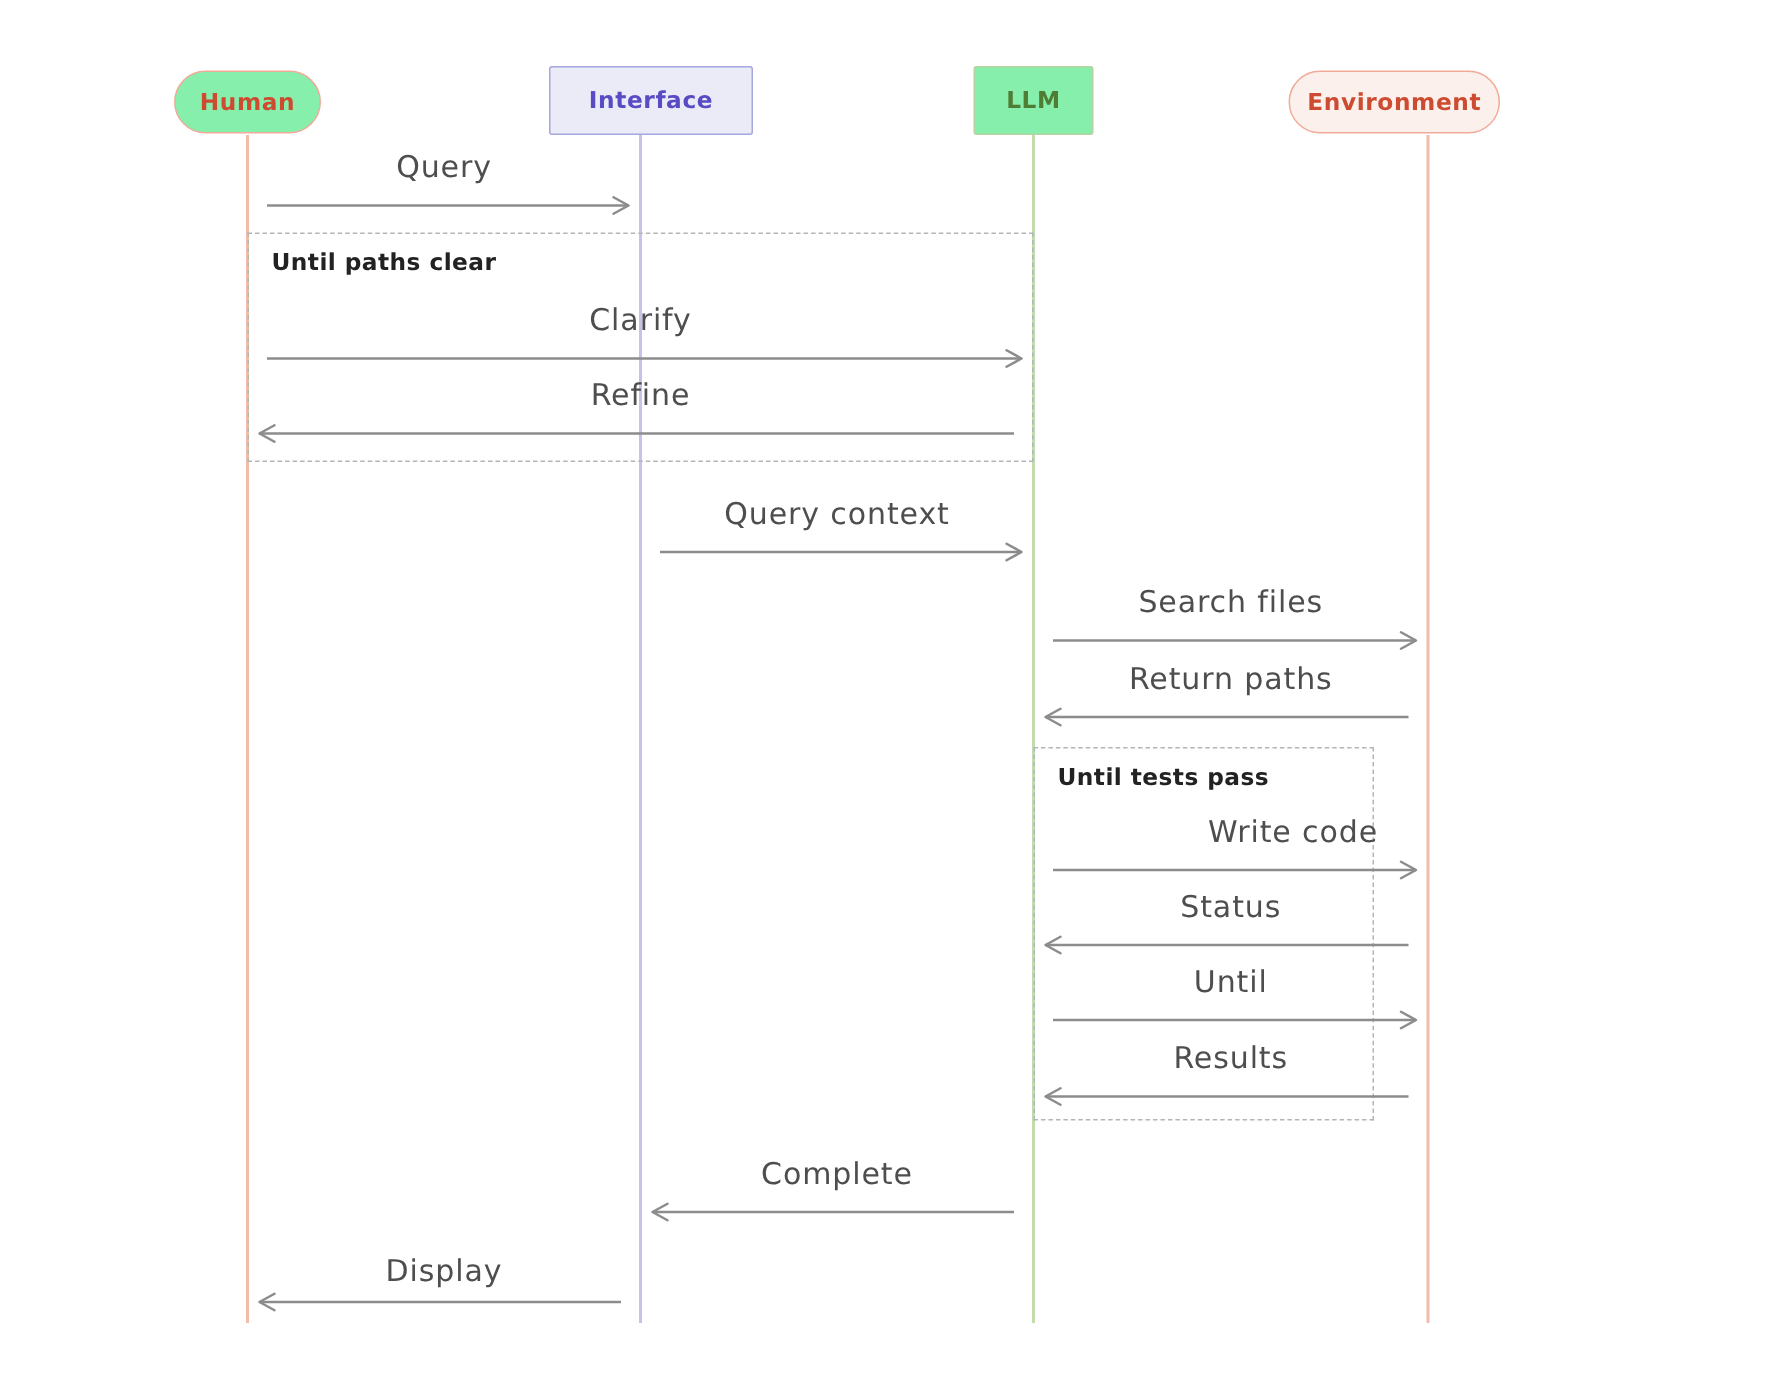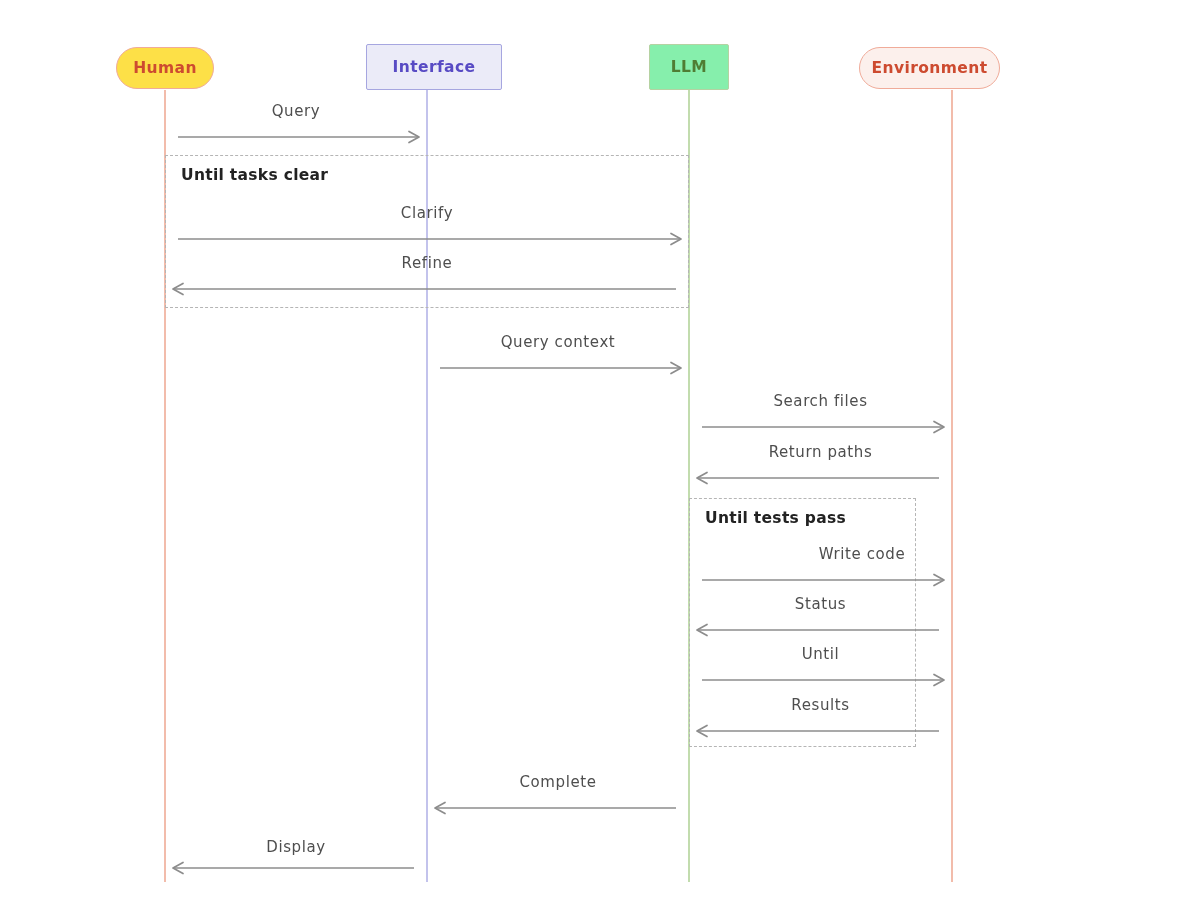--- a/index.html
+++ b/index.html
@@ -14,21 +14,21 @@
   .loop-title {
     position:absolute; left:15px; top:10px;
     font-weight:bold; font-size:15.5px; letter-spacing:0.3px;
     white-space:nowrap;
   }
   #arrow-layer { position:absolute; left:0; top:0; z-index:3; }
   #arrow-layer line { stroke-width:1.7px; }
   #arrow-layer polyline { fill:none; stroke-width:1.7px; stroke-linecap:round; stroke-linejoin:round; }
   .msg-label {
     position:absolute; transform:translate(-50%,-50%);
-    font-size:15px; letter-spacing:0.6px; white-space:nowrap; z-index:4;
+    font-size:20px; letter-spacing:0.6px; white-space:nowrap; z-index:4;
   }
   .actor {
     position:absolute; display:flex; align-items:center; justify-content:center;
     border:1.4px solid; box-sizing:border-box; z-index:5;
     font-weight:bold; font-size:15.5px; letter-spacing:0.4px;
   }
   .actor.pill { border-radius:22px; }
   .actor.rect { border-radius:2px; }
 </style>
 </head>
@@ -83,38 +83,38 @@
       <g>
         <line x1="414" y1="868" x2="173" y2="868" stroke="#8c8c8c"></line>
         <polyline points="183,862.5 173,868 183,873.5" stroke="#8c8c8c"></polyline>
       </g>
     </svg>
 <div class="lifeline" style="left: 164.25px; top: 90px; height: 792px; background: rgb(242, 188, 171);"></div>
     <div class="lifeline" style="left: 426.25px; top: 90px; height: 792px; background: rgb(195, 195, 236);"></div>
     <div class="lifeline" style="left: 688.25px; top: 90px; height: 792px; background: rgb(194, 220, 174);"></div>
     <div class="lifeline" style="left: 951.25px; top: 90px; height: 792px; background: rgb(242, 188, 171);"></div>
     <div class="loop-box" style="left: 165px; top: 155px; width: 524px; height: 153px; border-color: rgb(181, 181, 181);">
-      <div class="loop-title" style="color: rgb(34, 34, 34);">Until tasks clear</div>
+      <div class="loop-title" style="color: rgb(34, 34, 34);">Until paths clear</div>
     </div>
     <div class="loop-box" style="left: 689px; top: 498px; width: 227px; height: 249px; border-color: rgb(181, 181, 181);">
       <div class="loop-title" style="color: rgb(34, 34, 34);">Until tests pass</div>
     </div>
     <div class="msg-label" style="left: 296px; top: 111px; color: rgb(78, 78, 78);">Query</div>
     <div class="msg-label" style="left: 427px; top: 213px; color: rgb(78, 78, 78);">Clarify</div>
     <div class="msg-label" style="left: 427px; top: 263px; color: rgb(78, 78, 78);">Refine</div>
     <div class="msg-label" style="left: 558px; top: 342px; color: rgb(78, 78, 78);">Query context</div>
     <div class="msg-label" style="left: 820.5px; top: 401px; color: rgb(78, 78, 78);">Search files</div>
     <div class="msg-label" style="left: 820.5px; top: 452px; color: rgb(78, 78, 78);">Return paths</div>
     <div class="msg-label" style="left: 862px; top: 554px; color: rgb(78, 78, 78);">Write code</div>
     <div class="msg-label" style="left: 820.5px; top: 604px; color: rgb(78, 78, 78);">Status</div>
     <div class="msg-label" style="left: 820.5px; top: 654px; color: rgb(78, 78, 78);">Until</div>
     <div class="msg-label" style="left: 820.5px; top: 705px; color: rgb(78, 78, 78);">Results</div>
     <div class="msg-label" style="left: 558px; top: 782px; color: rgb(78, 78, 78);">Complete</div>
     <div class="msg-label" style="left: 296px; top: 815px; color: rgb(78, 78, 78); margin-top: 32px;">Display</div>
-    <div class="actor pill" style="left: 116px; top: 47px; width: 98px; height: 42px; background: #fde047; border-color: rgb(240, 171, 153); color: rgb(205, 75, 48);">
+    <div class="actor pill" style="left: 116px; top: 47px; width: 98px; height: 42px; background: #86efac; border-color: rgb(240, 171, 153); color: rgb(205, 75, 48);">
       <span>Human</span>
     </div>
     <div class="actor rect" style="left: 366px; top: 44px; width: 136px; height: 46px; background: rgb(235, 235, 248); border-color: rgb(166, 166, 224); color: rgb(88, 75, 196);">
       <span>Interface</span>
     </div>
     <div class="actor rect" style="left: 649px; top: 44px; width: 80px; height: 46px; background: #86efac; border-color: rgb(181, 210, 162); color: rgb(79, 125, 51);">
       <span>LLM</span>
     </div>
     <div class="actor pill" style="left: 859px; top: 47px; width: 141px; height: 42px; background: rgb(252, 240, 236); border-color: rgb(240, 171, 153); color: rgb(205, 75, 48);">
       <span>Environment</span>

